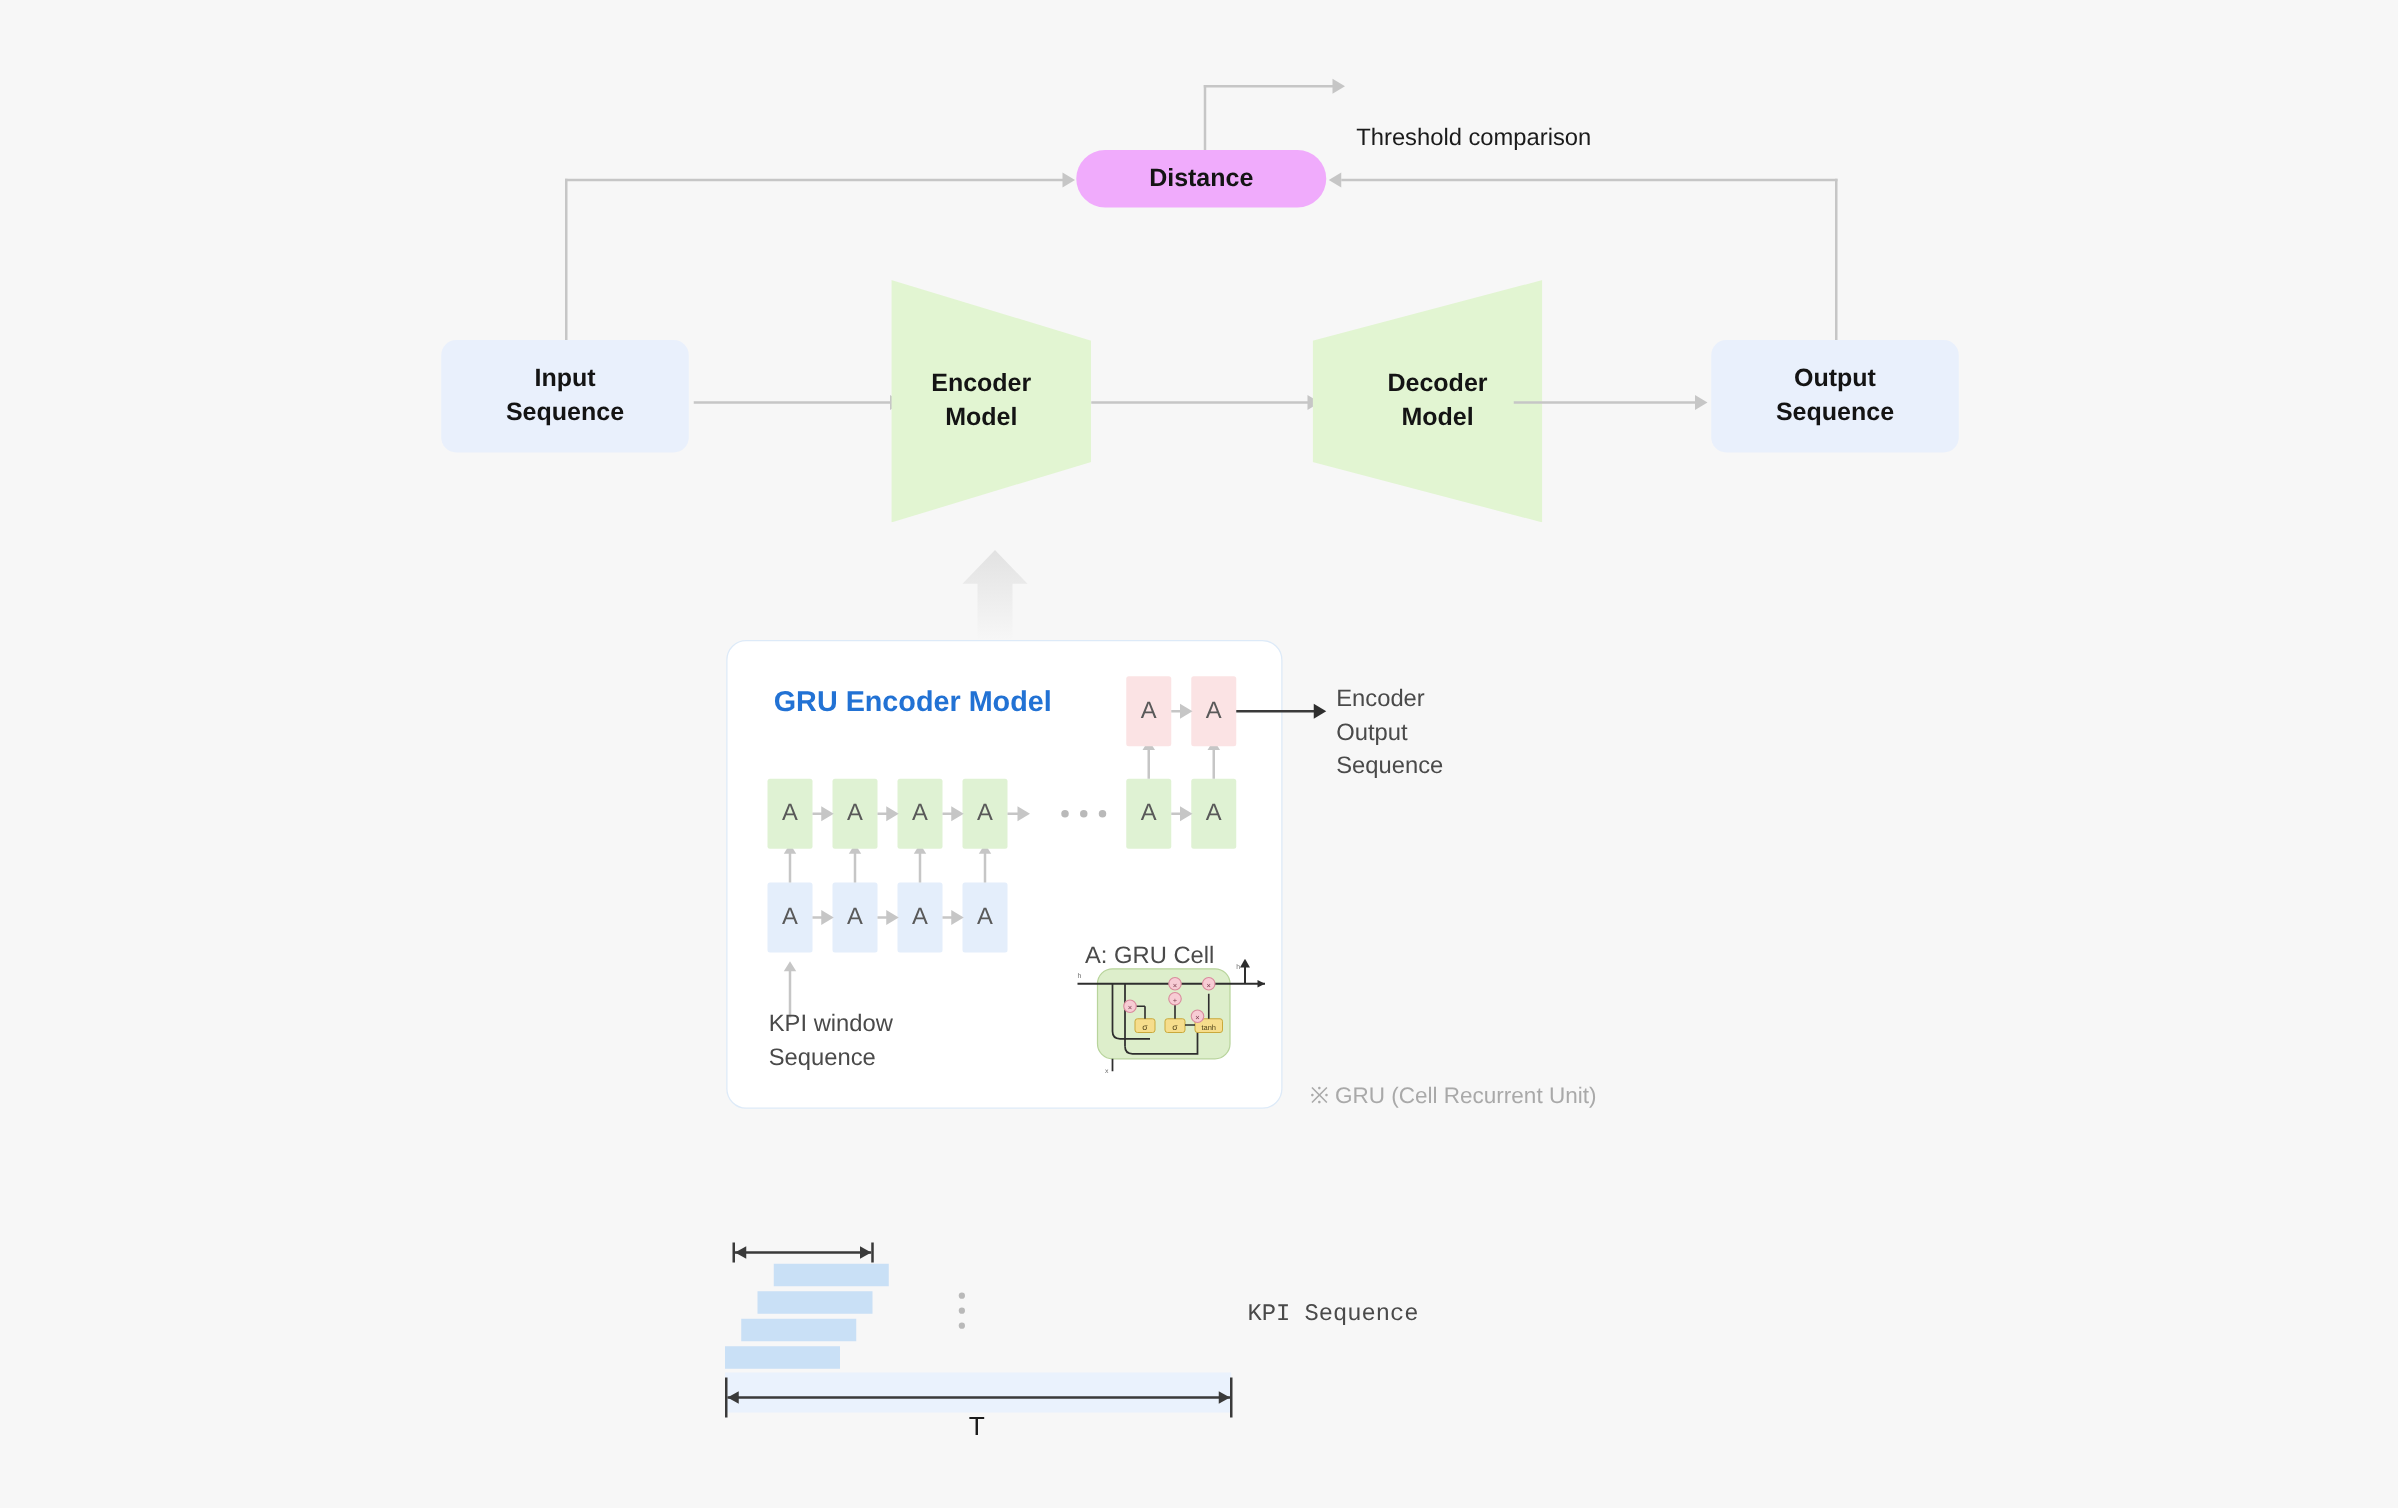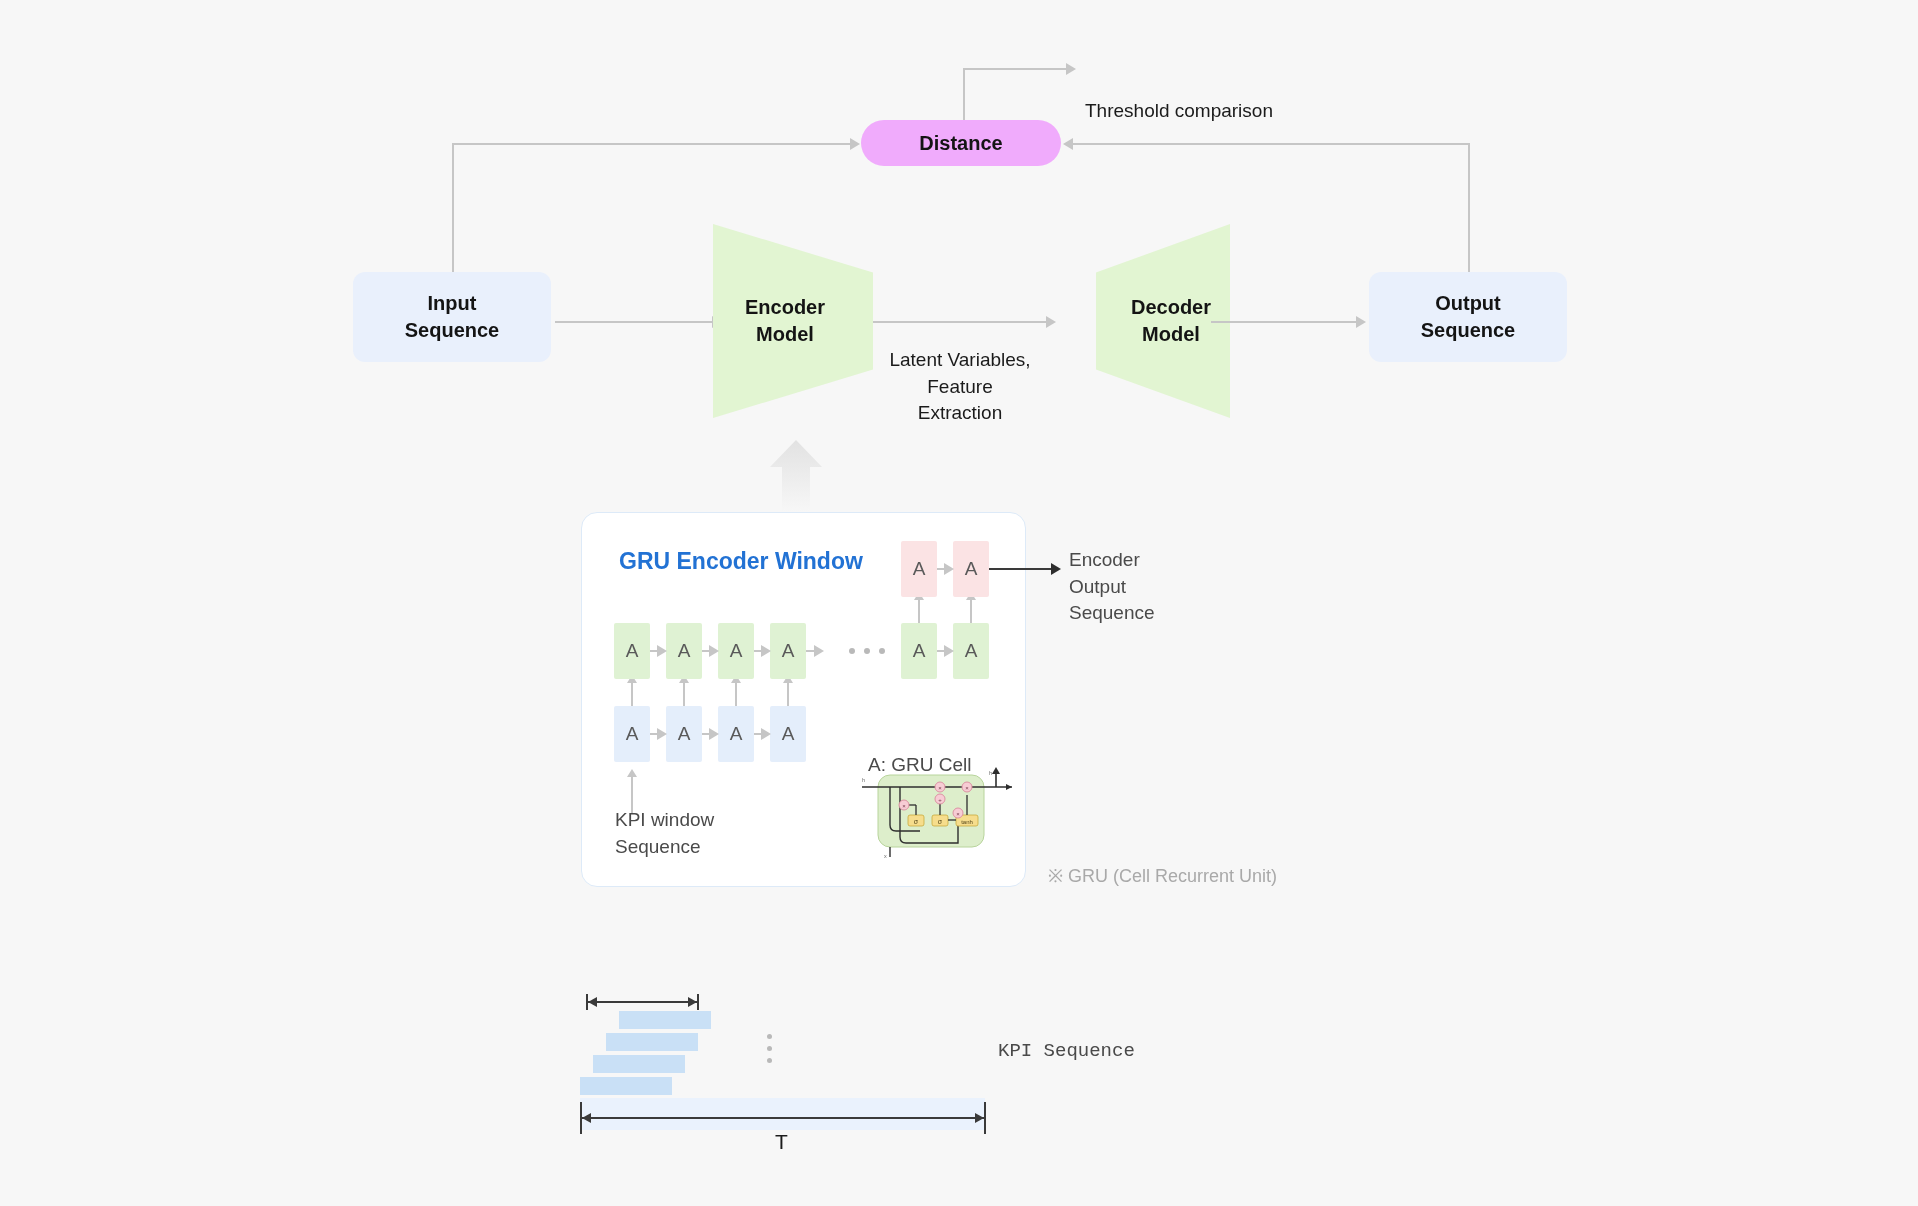--- a/index.html
+++ b/index.html
@@ -177,26 +177,22 @@
   <div class="trapezoid trap-encoder" style="left:713px; top:224px; width:160px; height:194px;">
     <div style="transform:translateX(-8px);">
       <div>Encoder</div>
       <div>Model</div>
     </div>
   </div>
 
   <div class="hline" style="left:873px; top:321px; width:176px;"></div>
   <div class="arrowhead-r" style="left:1046px; top:316px;"></div>
 
-  <div class="plain-label dark center" style="left:885px; top:347px; width:150px;">
-    <div>Latent Variables,</div>
-    <div>Feature Extraction</div>
-  </div>
-
-  <div class="trapezoid trap-decoder" style="left:1096px; top:224px; width:134px; height:194px;justify-content:center;">
+
+  <div class="trapezoid trap-decoder" style="left:1050px; top:224px; width:184px; height:194px;justify-content:center;">
     <div style="transform:translateX(8px);">
       <div>Decoder</div>
       <div>Model</div>
     </div>
   </div>
 
   <div class="hline" style="left:1211px; top:321px; width:148px;"></div>
   <div class="arrowhead-r" style="left:1356px; top:316px;"></div>
 
   <div class="io-box" style="left:1369px; top:272px; width:198px; height:90px;">
@@ -213,21 +209,21 @@
           <stop offset="0%" stop-color="#e2e2e2"></stop>
           <stop offset="100%" stop-color="#f7f7f7"></stop>
         </linearGradient>
       </defs>
       <path d="M28 0 L54 27 L42 27 L42 72 L14 72 L14 27 L2 27 Z" fill="url(#upfade)"></path>
     </svg>
   </div>
 
   <div class="gru-panel" style="left:581px; top:512px; width:445px; height:375px;"></div>
 
-  <div class="gru-title" style="left:619px; top:548px;">GRU Encoder Window</div>
+  <div class="gru-title" style="left:619px; top:548px;">GRU Encoder Model</div>
 
   <div class="cell blue" style="left:614px; top:706px; width:36px; height:56px;">
       <span>A</span>
     </div>
   <div class="cell blue" style="left:666px; top:706px; width:36px; height:56px;">
       <span>A</span>
     </div>
   <div class="cell blue" style="left:718px; top:706px; width:36px; height:56px;">
       <span>A</span>
     </div>

